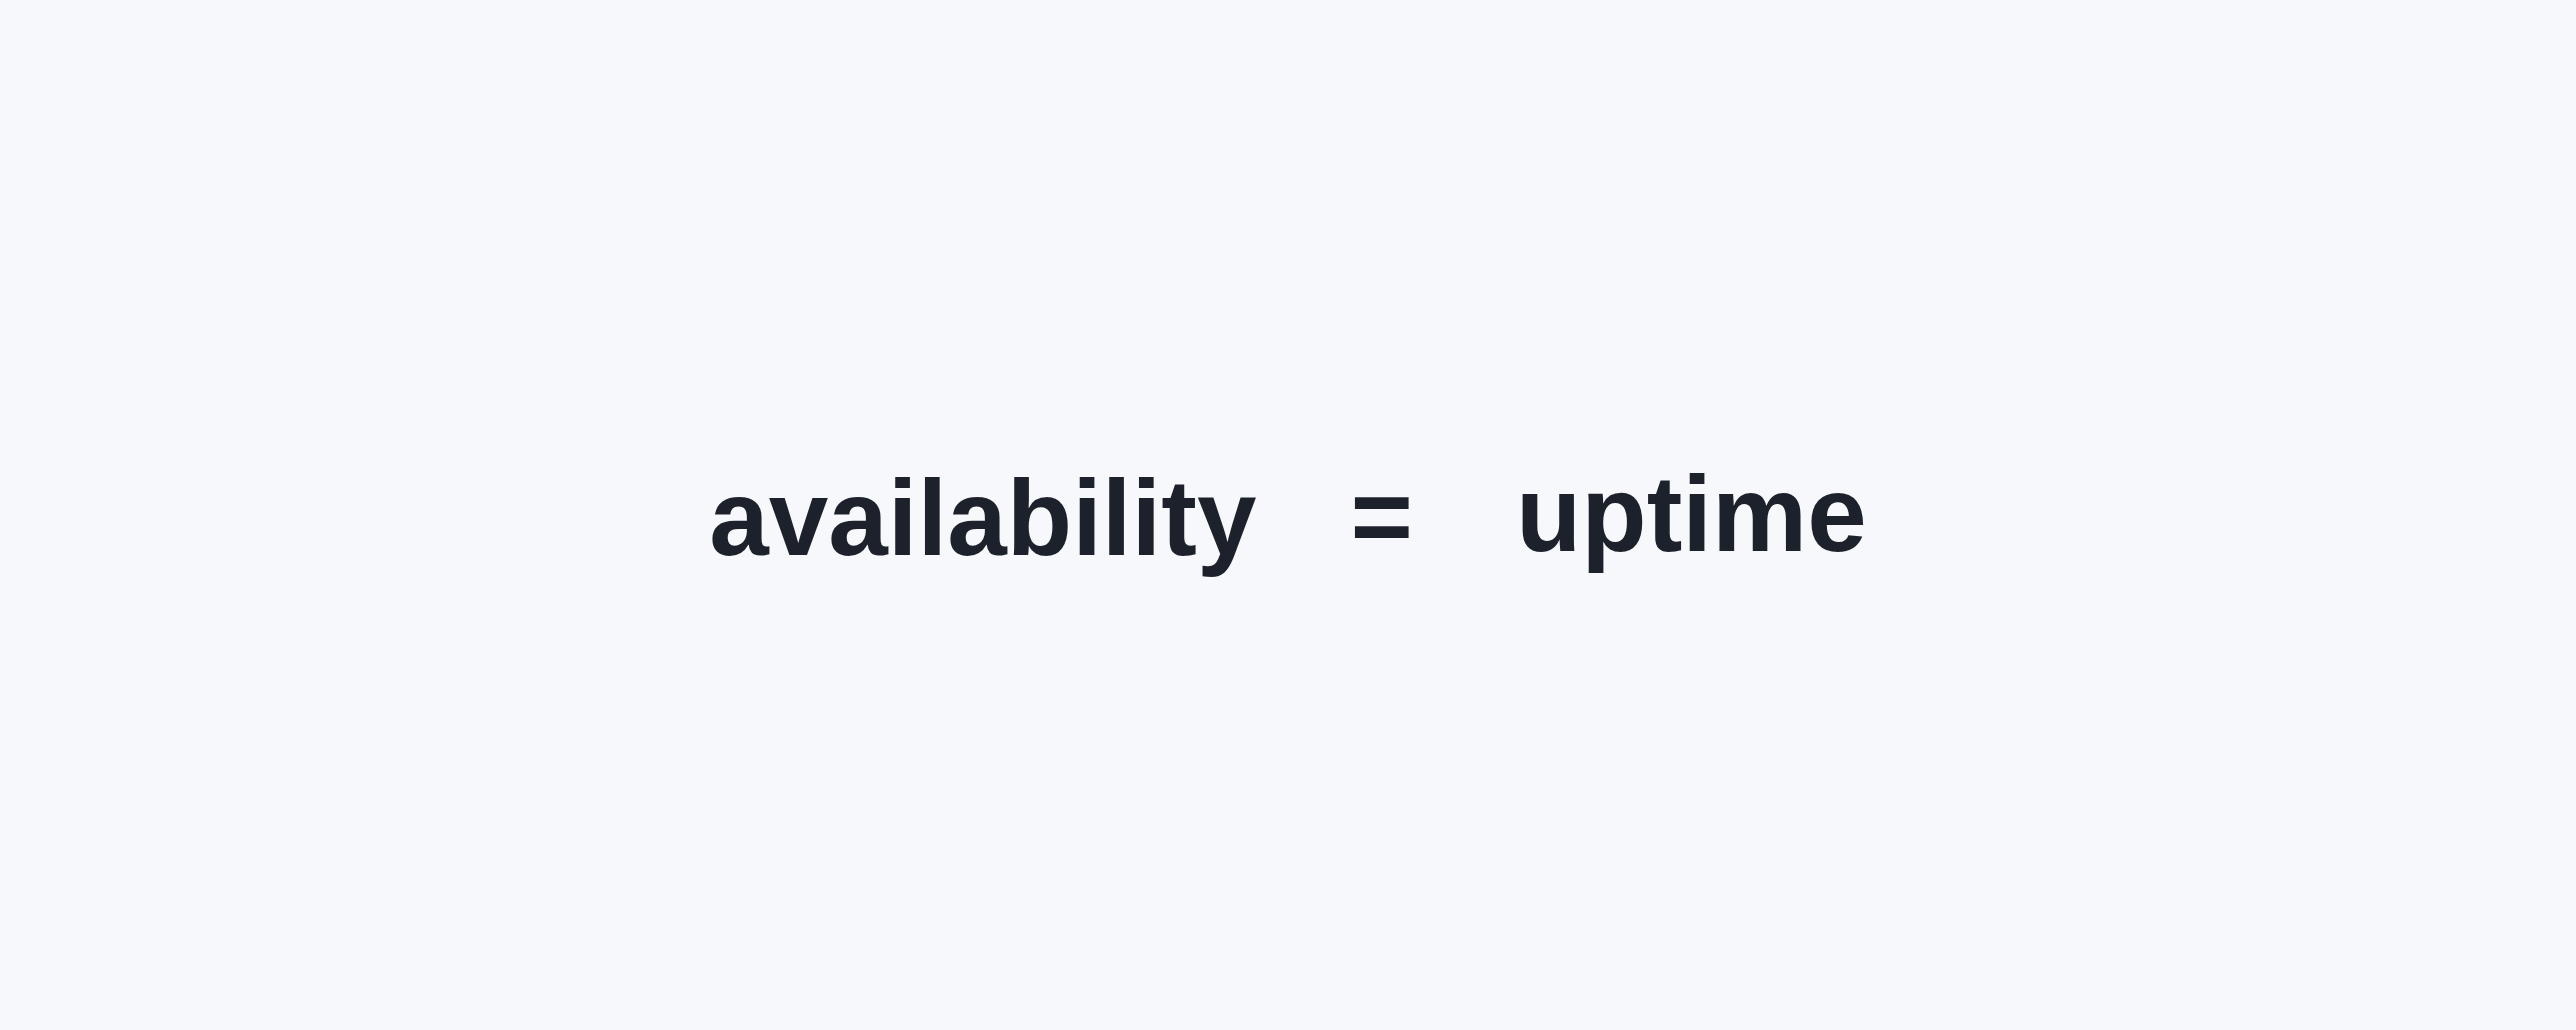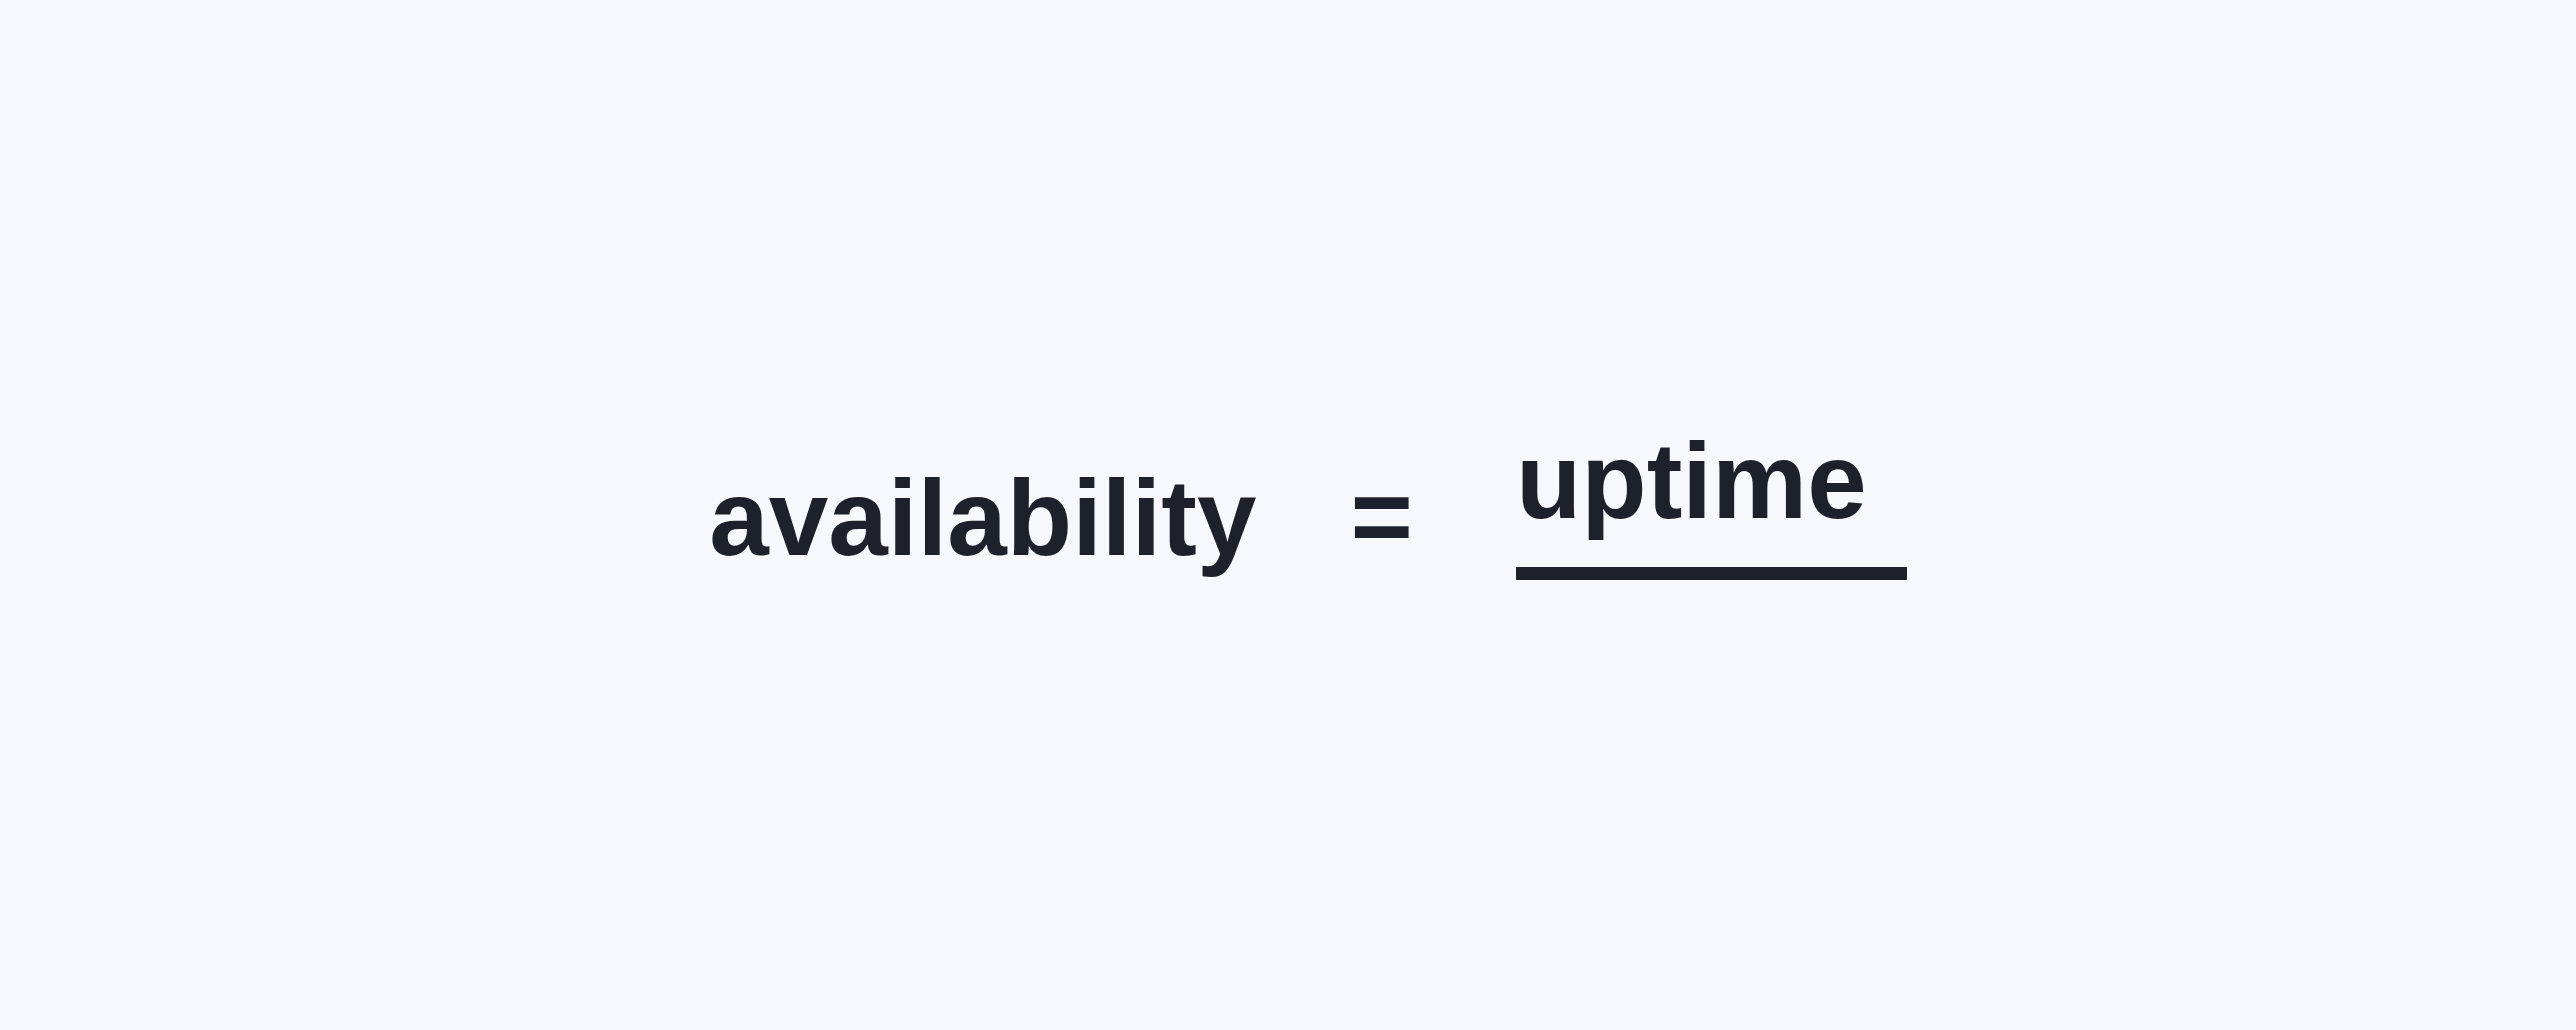--- a/index.html
+++ b/index.html
@@ -42,21 +42,21 @@
     top: 4.3px;
     margin-right: 94px;
   }
   .equals {
     position: relative;
     top: 1.4px;
     margin-right: 103px;
   }
   .fraction {
     display: flex;
-    flex-direction: column;
+    flex-direction: row;
   }
   .frac-bar {
     height: 13.6px;
     width: calc(100% + 40px);
     margin: 26px 0 27px 0;
     background: var(--ink);
     border-radius: 0.7px;
   }
 </style>
 </head>

